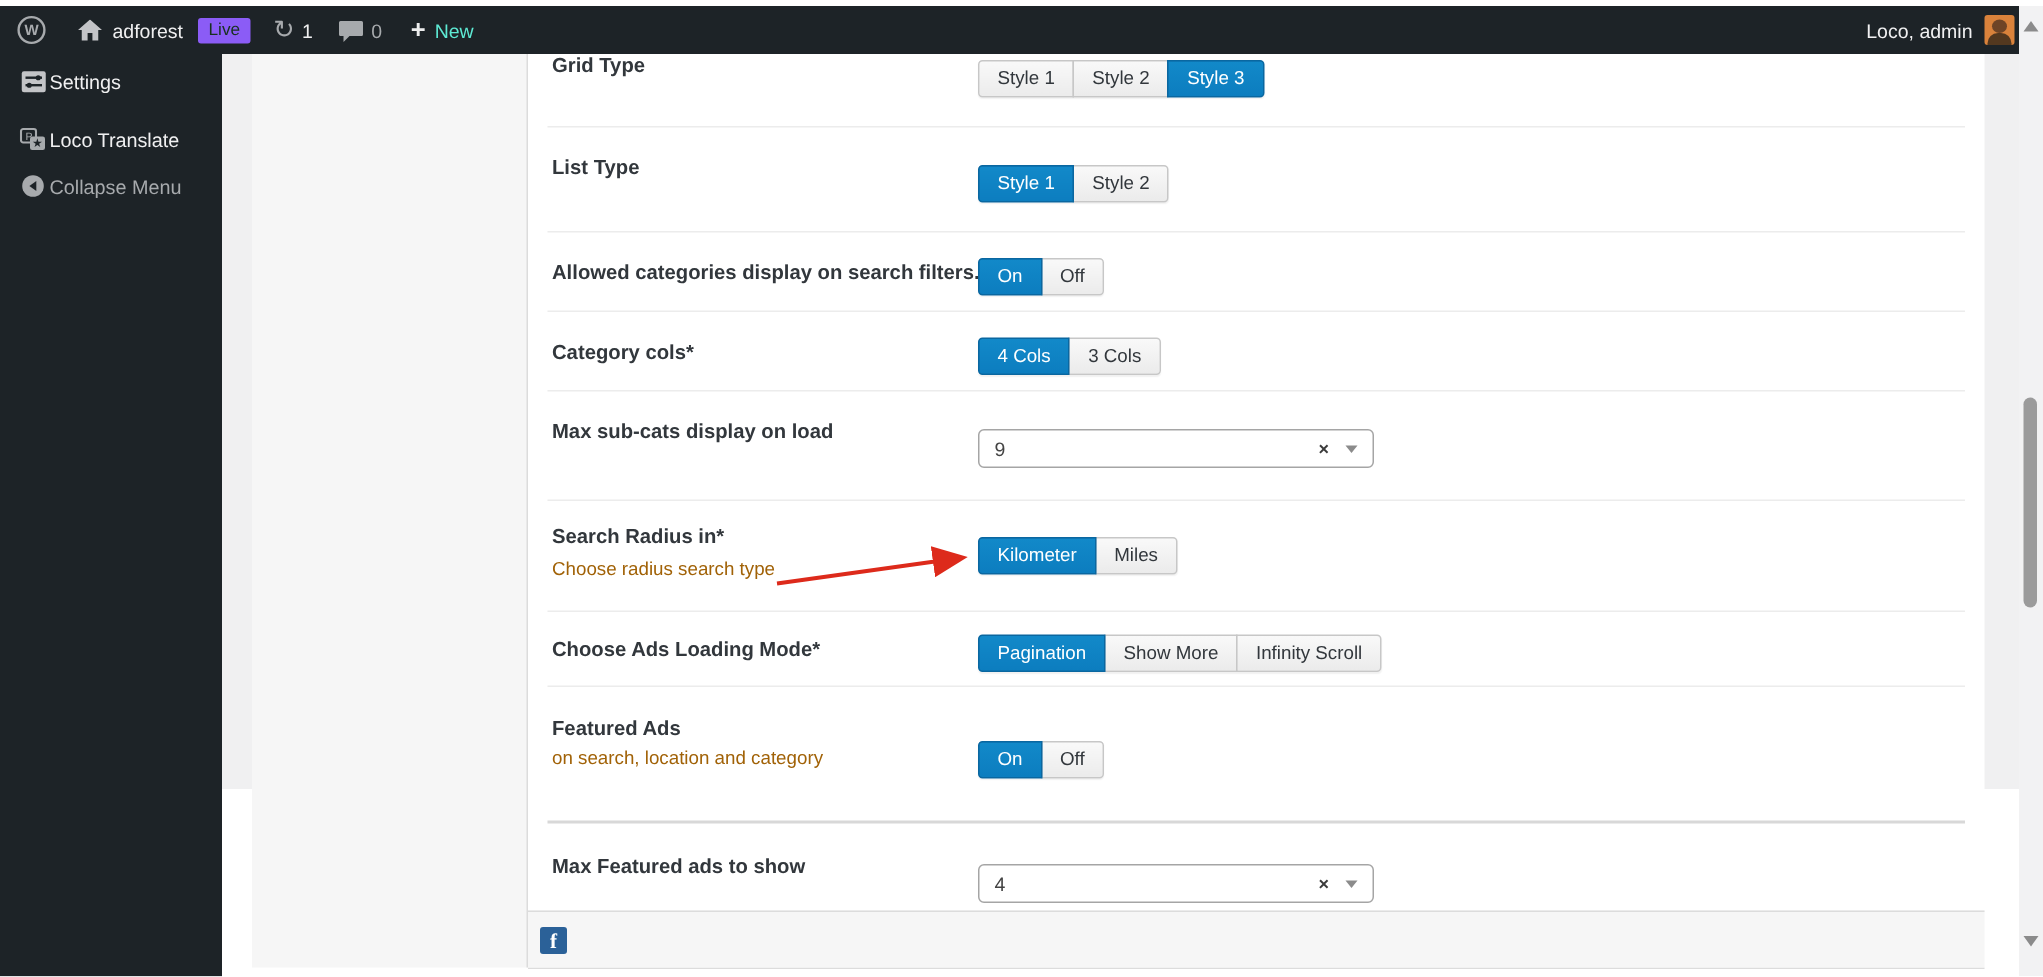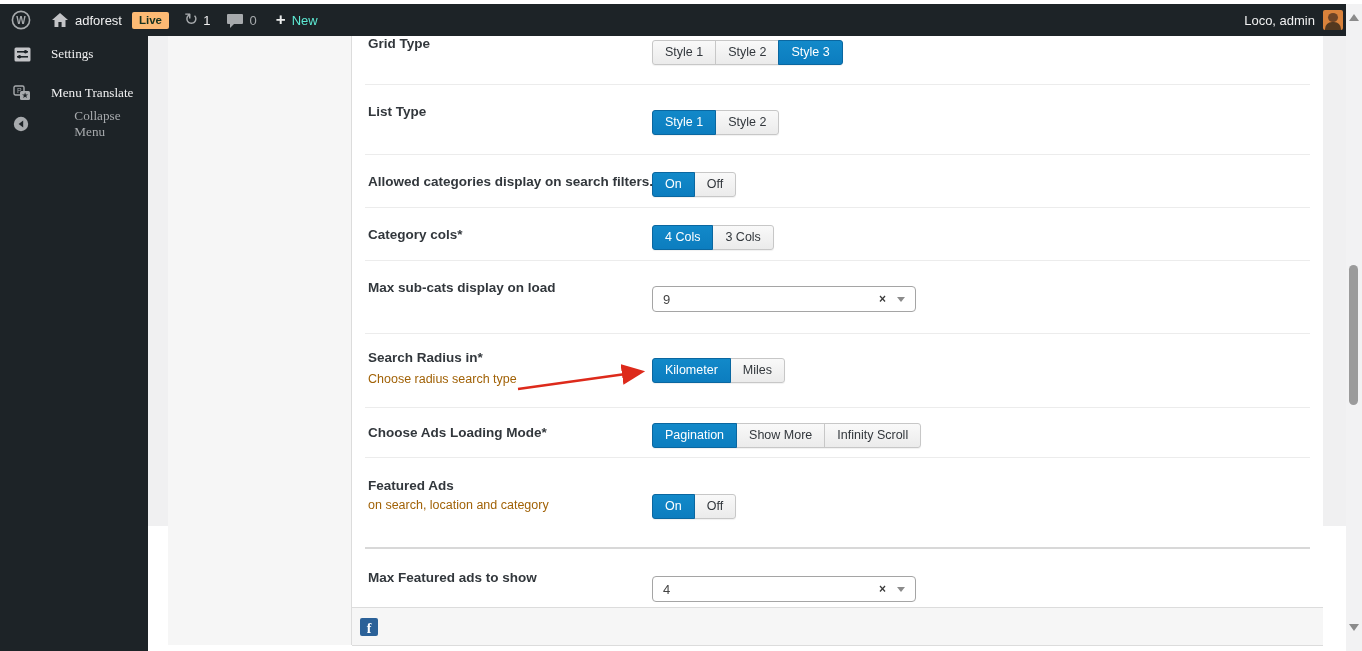--- a/index.html
+++ b/index.html
@@ -14,41 +14,41 @@
   .sb-thumb{position:absolute;left:3px;top:261px;width:9px;height:140px;background:#9b9b9b;border-radius:5px;}
 
   
   .topstrip{position:absolute;top:0;left:0;width:1362px;height:4px;background:#fff;z-index:90;}
   .adminbar{position:absolute;top:4px;left:0;width:1346px;height:32px;background:#1d2327;color:#f0f0f1;
             display:flex;align-items:center;font-size:13px;z-index:70;}
   .ab-item{display:flex;align-items:center;cursor:pointer;}
   .wp-logo{margin-left:11px;}
   .home-icon{margin-left:21px;}
   .site-name{margin-left:7px;color:#f0f0f1;}
-  .live-badge{margin-left:10px;background:#fdba74;color:#17311f;font-size:11.5px;line-height:15px;
-              padding:1px 7px;border-radius:2px;font-weight:bold;}
+  .live-badge{margin-left:10px;background:#8b5cf6;color:#17311f;font-size:11.5px;line-height:15px;
+              padding:1px 7px;border-radius:2px;font-weight:normal;}
   .upd-icon{margin-left:15px;color:#a7aaad;font-size:17px;line-height:16px;}
   .upd-count{margin-left:5px;color:#f0f0f1;}
   .cmt-icon{margin-left:17px;}
   .cmt-count{margin-left:6px;color:#a7aaad;}
   .plus{margin-left:19px;color:#eceded;font-size:17px;font-weight:bold;line-height:14px;}
   .new-label{margin-left:6px;color:#5eead4;}
   .howdy{margin-left:auto;color:#f0f0f1;}
   .avatar{margin-left:8px;margin-right:3px;width:20px;height:20px;border-radius:2px;
           background:linear-gradient(#e2únt 0,#d), #d9823b; position:relative;overflow:hidden;}
   .avatar{background:#d9823b;}
   .avatar:before{content:"";position:absolute;left:5px;top:3px;width:10px;height:9px;border-radius:50%;background:#6e4426;}
   .avatar:after{content:"";position:absolute;left:2px;top:12px;width:16px;height:9px;border-radius:7px 7px 0 0;background:#53381f;}
 
   
   .wp-sidebar{position:absolute;top:36px;left:0;width:148px;height:615px;background:#1d2327;z-index:60;}
   .menu-item{position:absolute;left:0;width:148px;height:26px;display:flex;align-items:center;cursor:pointer;
              font-size:13.2px;color:#f0f0f1;}
   .menu-item .mi-icon{width:20px;margin-left:12px;display:flex;justify-content:center;}
-  .menu-item .mi-label{margin-left:19px;font-family:Liberation Serif, serif;}
+  .menu-item .mi-label{margin-left:1px;}
   .menu-item.dim{color:#a7aaad;}
 
   
   .content{position:absolute;top:36px;left:148px;width:1198px;height:490px;background:#f0f0f1;}
   .left-col{position:absolute;left:20px;top:0;width:183px;height:609px;background:#f6f6f6;border-right:1px solid #dcdcdc;}
   .panel{position:absolute;left:204px;top:0;width:971px;height:609px;background:#fff;border-bottom:1px solid #dcdcdc;}
 
   .divider{position:absolute;left:13px;width:945px;height:1px;background:#ececec;}
   .divider.thick{height:2px;background:#d8d8d8;}
 
@@ -135,23 +135,23 @@
     </div>
     <div class="menu-item" style="top:44px;">
       <span class="mi-icon">
         <svg width="18" height="16" viewBox="0 0 18 16">
           <rect x="1" y="1" width="10" height="9" rx="1.5" fill="none" stroke="#a7aaad" stroke-width="1.4"></rect>
           <text x="4" y="8" font-size="7" fill="#a7aaad" font-family="Liberation Sans,sans-serif">P</text>
           <rect x="7" y="6" width="10" height="9" rx="1.5" fill="#a7aaad"></rect>
           <text x="12" y="13" text-anchor="middle" font-size="8" fill="#1d2327" font-family="DejaVu Sans,sans-serif">★</text>
         </svg>
       </span>
-      <span class="mi-label">Menu Translate</span>
-    </div>
-    <div class="menu-item dim" style="top:75px;gap:25px;">
+      <span class="mi-label">Loco Translate</span>
+    </div>
+    <div class="menu-item dim" style="top:75px;">
       <span class="mi-icon">
         <svg width="16" height="16" viewBox="0 0 16 16">
           <circle cx="8" cy="8" r="7.2" fill="#a7aaad"></circle>
           <path d="M10.2 4.6 L5.6 8 L10.2 11.4 Z" fill="#1d2327"></path>
         </svg>
       </span>
       <span class="mi-label">Collapse Menu</span>
     </div>
   </div>
 

